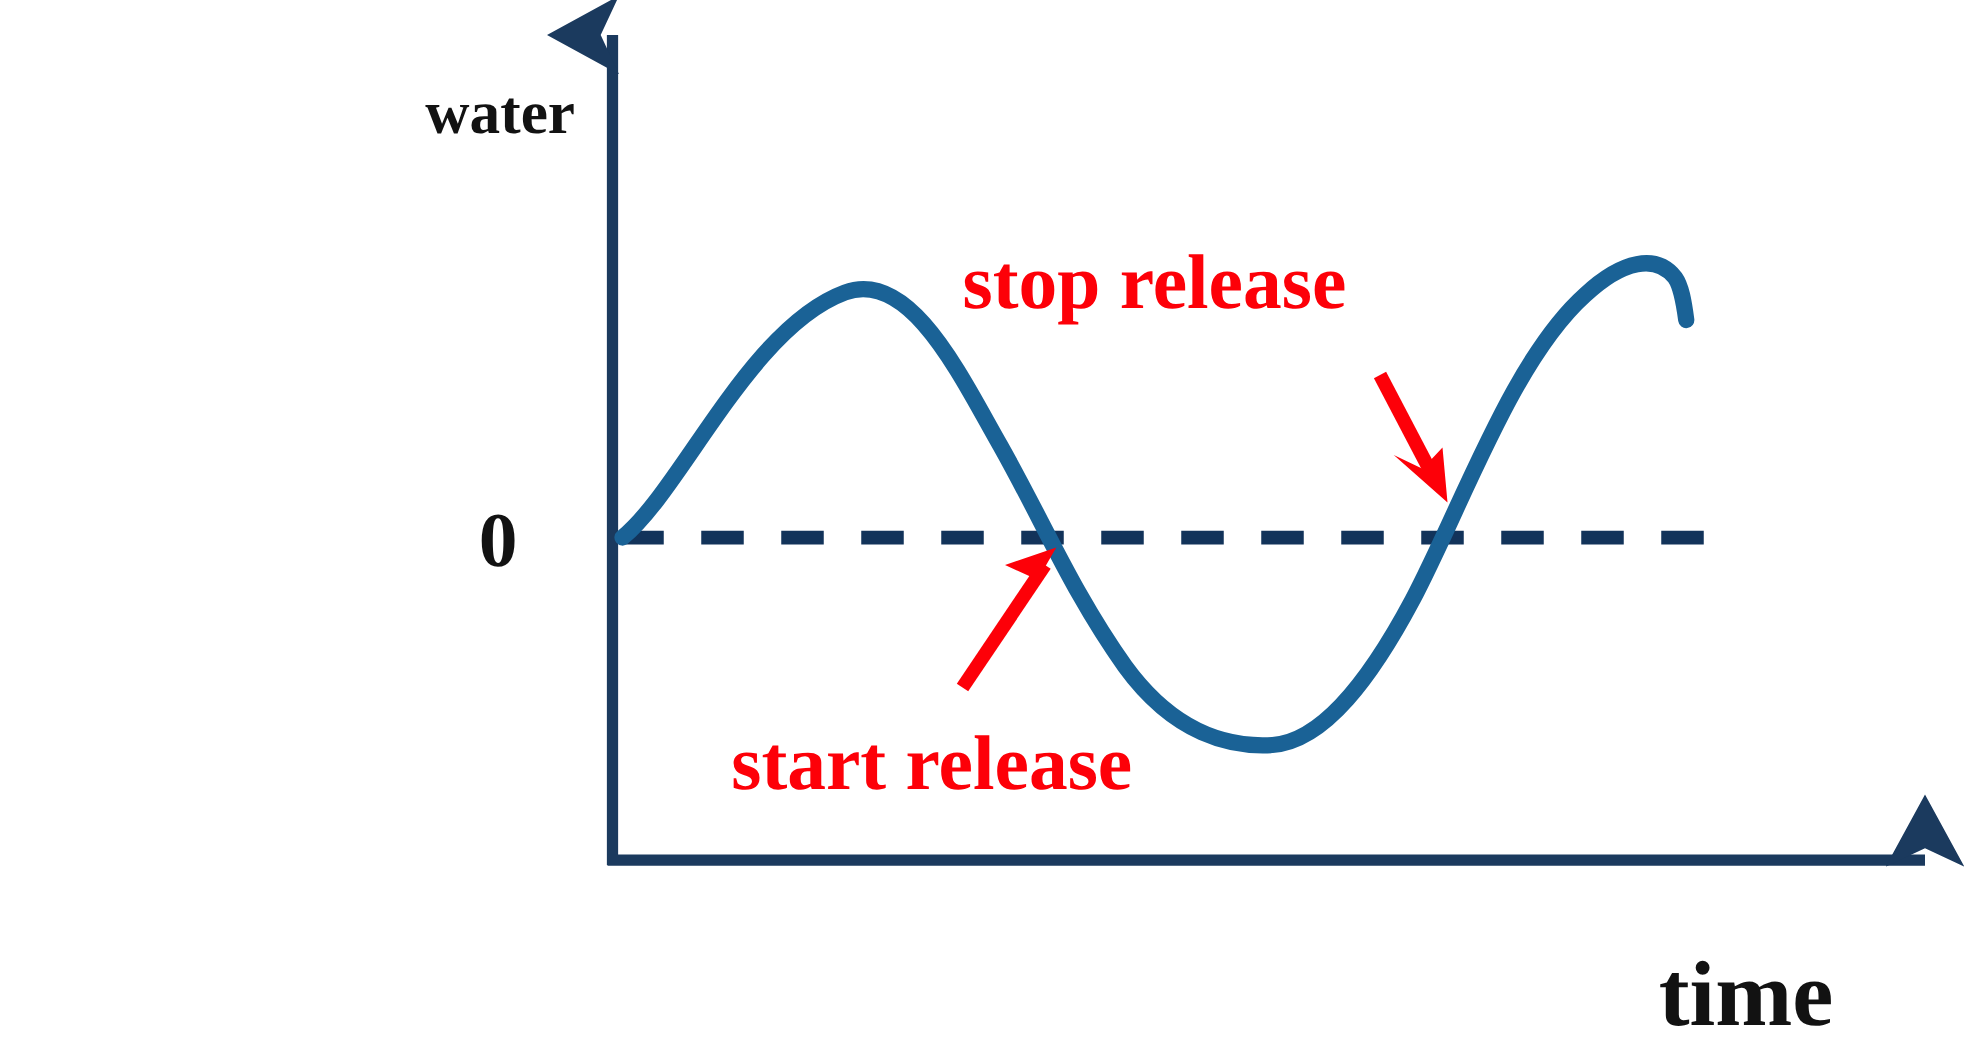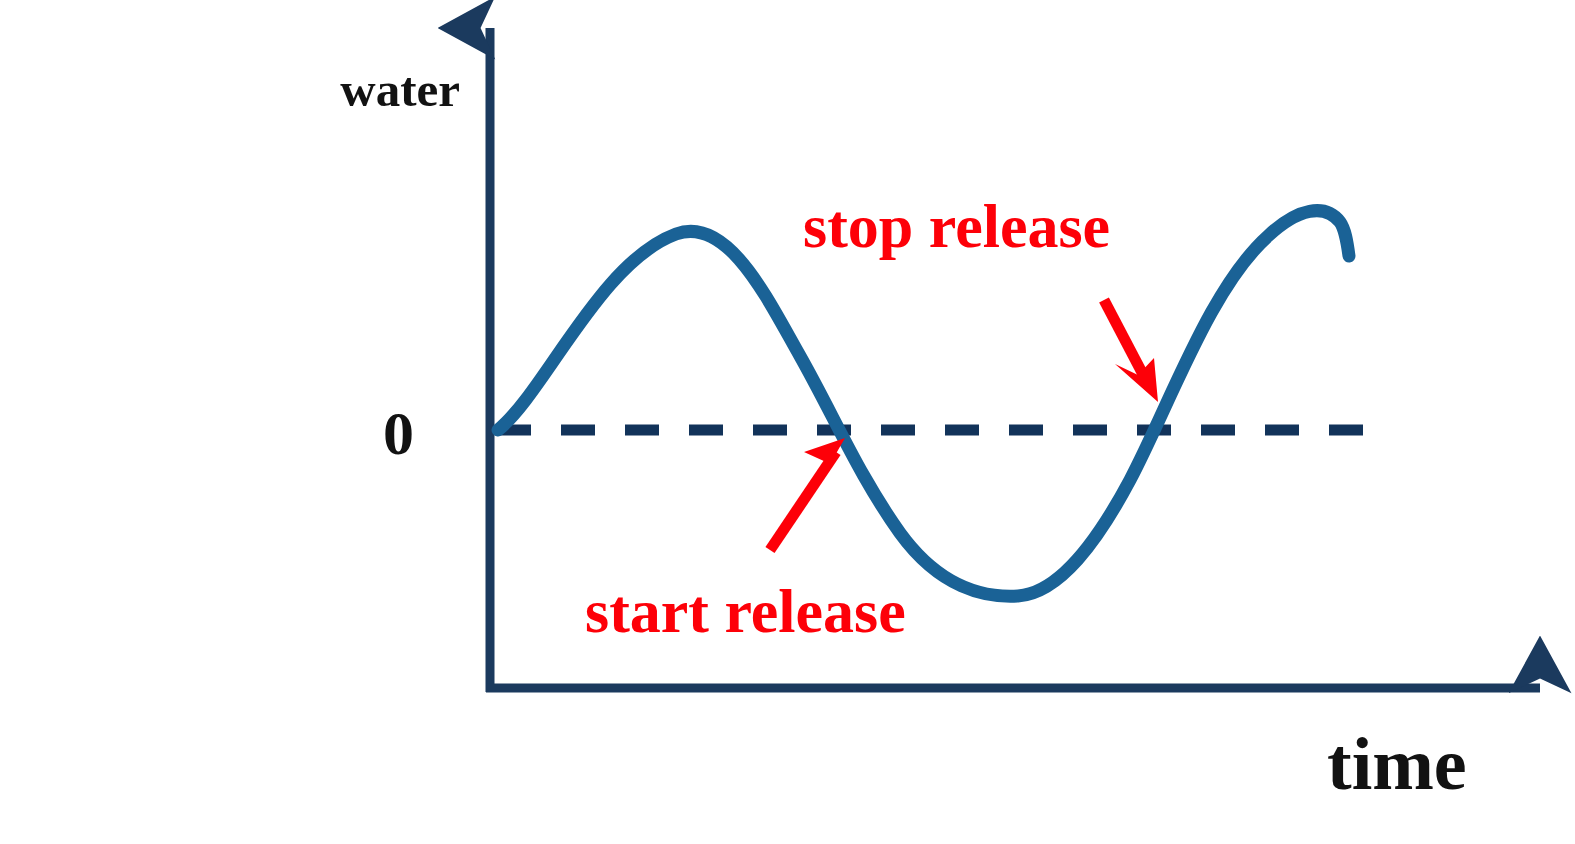--- a/index.html
+++ b/index.html
@@ -44,26 +44,26 @@
     display: block;
   }
   #zero-label {
     left: 383px;
     top: 400px;
     font-size: 62px;
     color: #121212;
   }
   #xlabel {
     left: 1327px;
-    top: 725px;
+    top: 757px;
     font-size: 74px;
     color: #121212;
   }
   #stop-release-label {
-    left: 803px;
+    left: 770px;
     top: 193px;
     font-size: 62px;
     color: #fd0008;
   }
   #start-release-label {
     left: 538px;
     top: 578px;
     font-size: 62px;
     color: #fd0008;
     margin-left: 47px;

